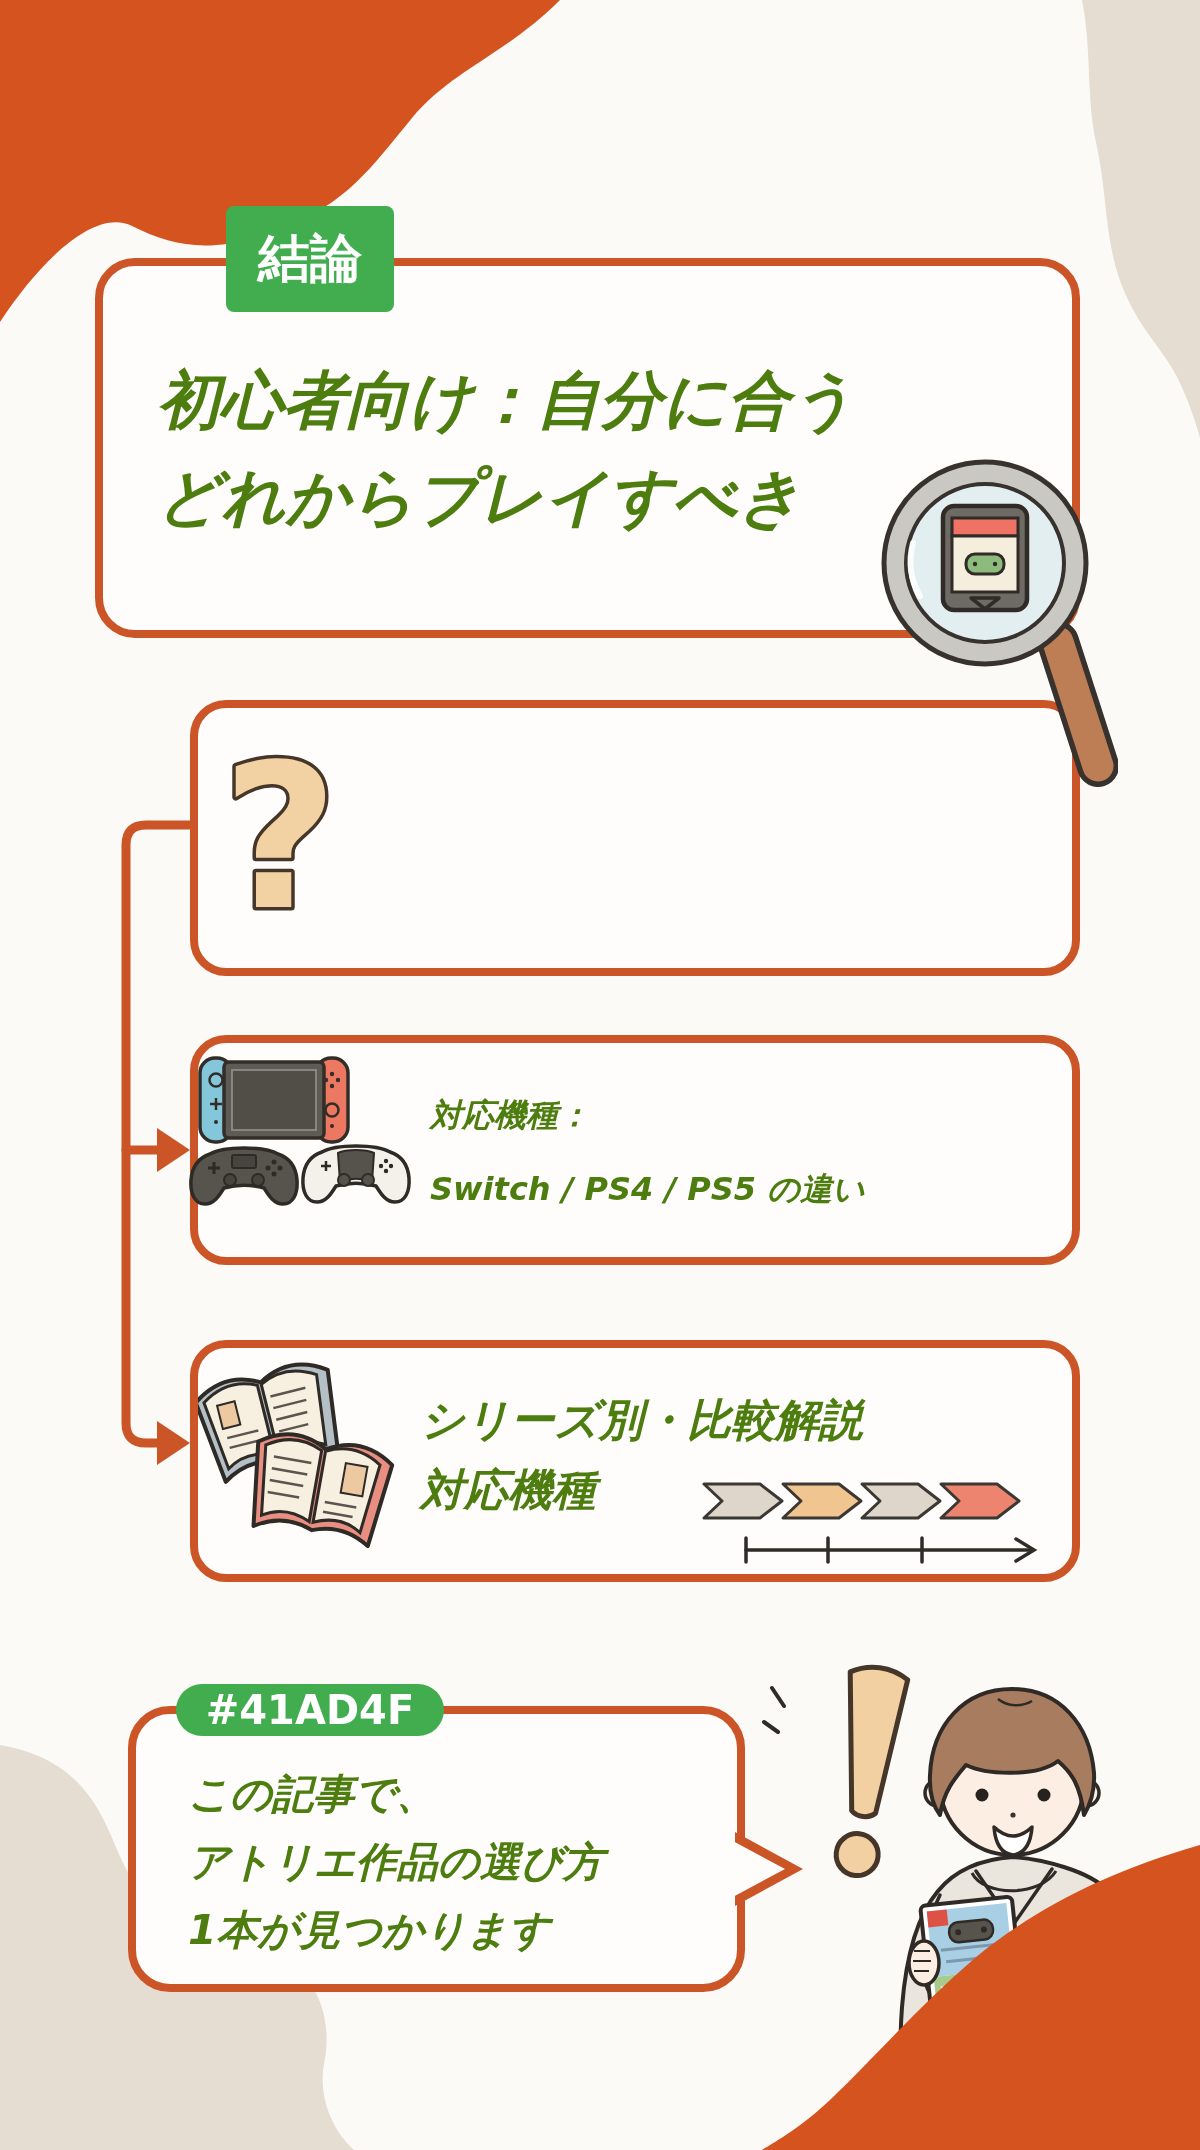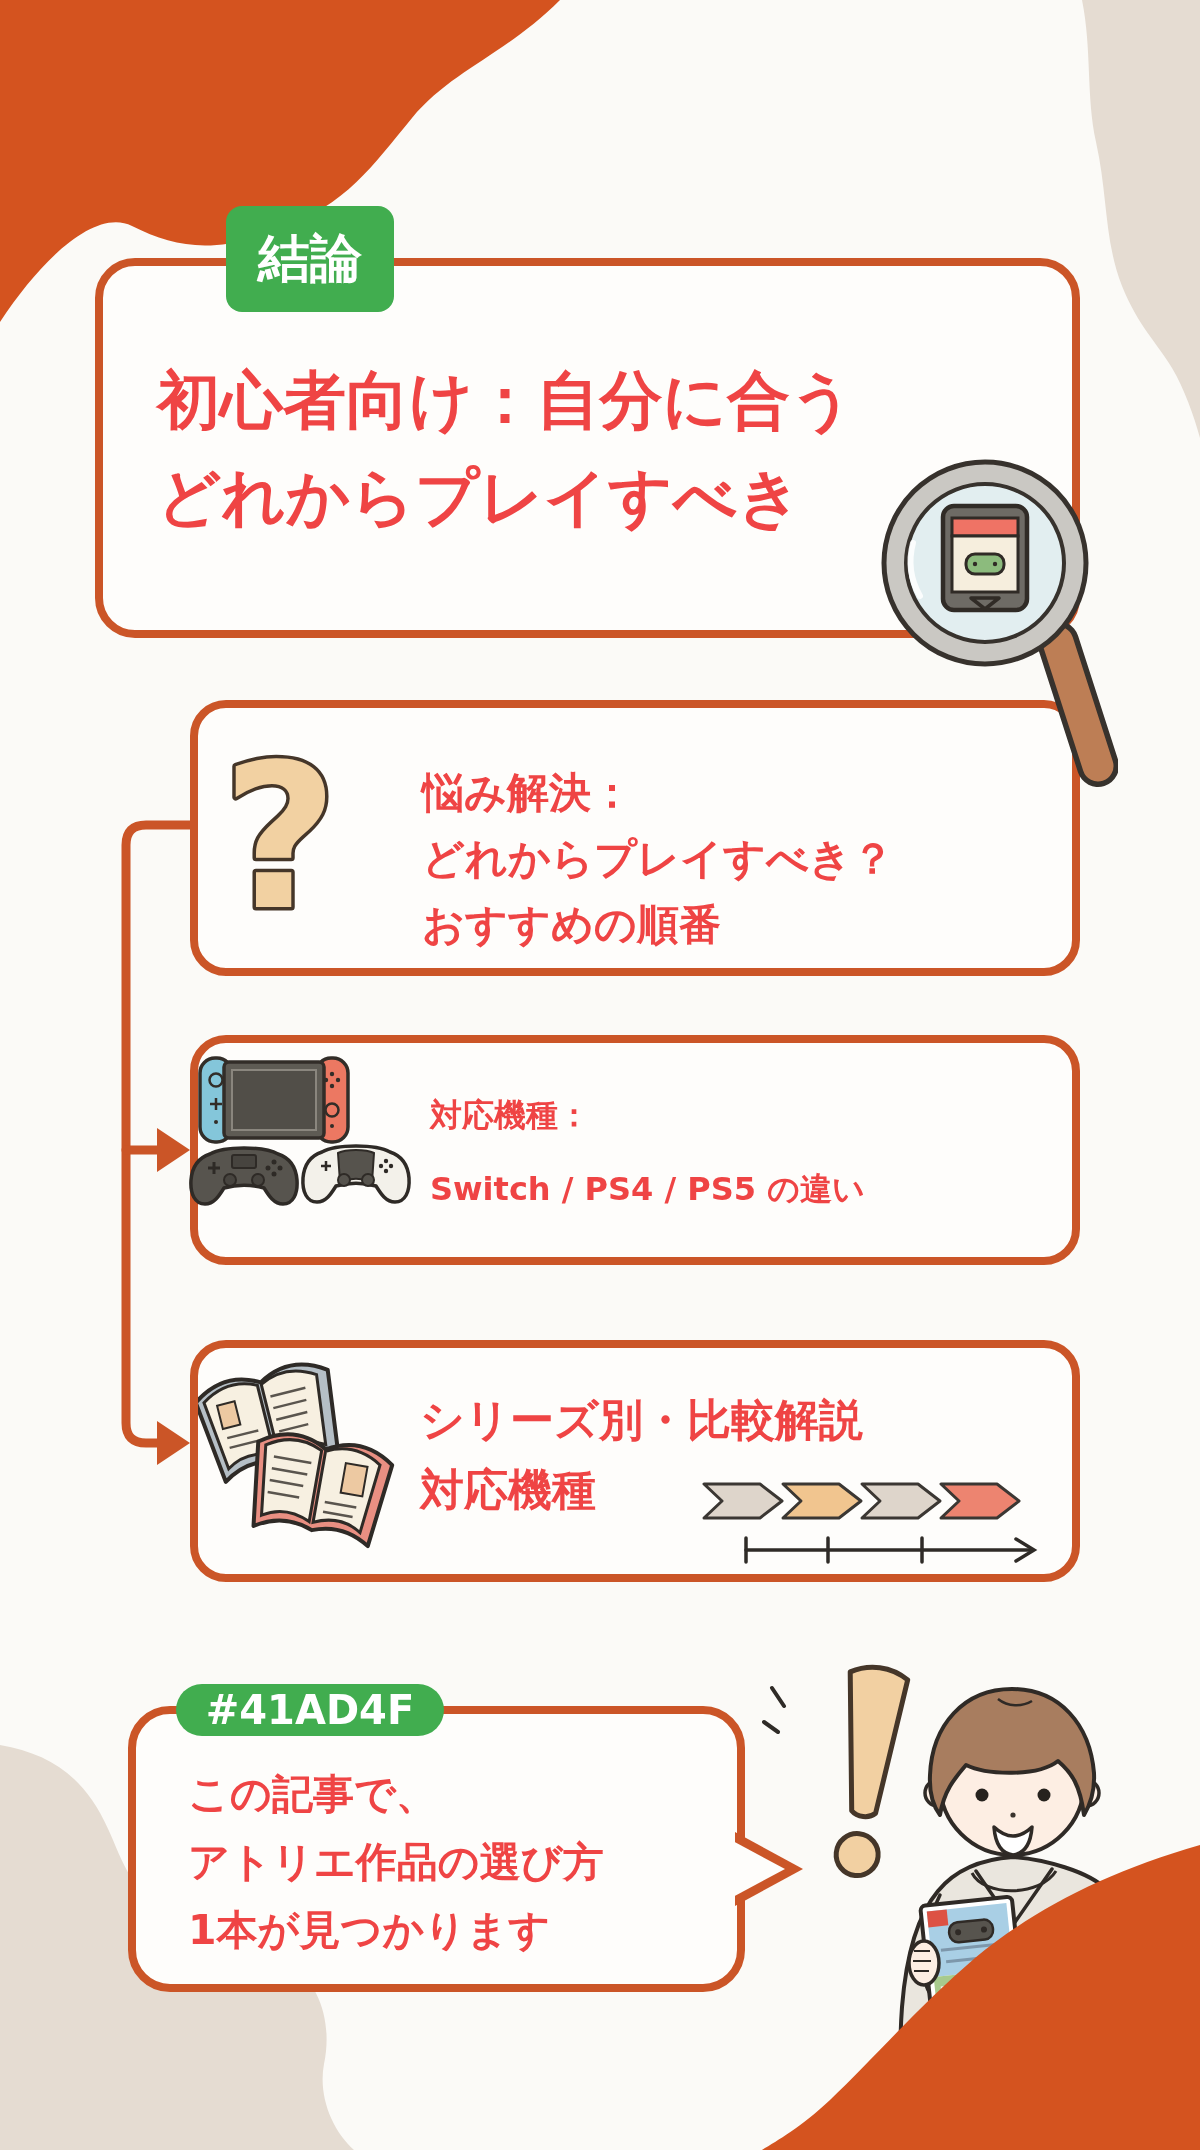--- a/index.html
+++ b/index.html
@@ -11,23 +11,23 @@
   .layer{position:absolute;left:0;top:0;pointer-events:none;}
   .pbox{
     position:absolute; box-sizing:border-box;
     background:#fefdfb; border:8px solid #cb5527; border-radius:40px;
     z-index:2;
   }
   .badge{
     position:absolute; z-index:4;
     background:#41AD4F; color:#ffffff; font-weight:bold;
     display:flex; align-items:center; justify-content:center;
-    border-radius:16px;
-  }
-  .txt{position:absolute; z-index:3; font-weight:bold; color:#ef4444; white-space:nowrap;}
+    border-radius:8px;
+  }
+  .txt{position:absolute; z-index:3; font-weight:bold; color:#4d7c0f; white-space:nowrap;font-style:italic;}
   .txt div{display:block;}
   .ill{position:absolute; z-index:5;}
   .ptr-outer{
     position:absolute; right:-66px; top:118px; width:0; height:0; z-index:3;
     border-top:37px solid transparent; border-bottom:37px solid transparent;
     border-left:68px solid #cb5527;
   }
   .ptr-inner{
     position:absolute; right:-48px; top:126px; width:0; height:0; z-index:4;
     border-top:29px solid transparent; border-bottom:29px solid transparent;
@@ -76,25 +76,20 @@
     <rect x="98" y="106" width="38" height="20" rx="9" fill="#8cbb7d" stroke="#302b26" stroke-width="3"></rect>
     <circle cx="107" cy="116" r="2.2" fill="#302b26"></circle>
     <circle cx="127" cy="116" r="2.2" fill="#302b26"></circle>
     <path d="M103 150 L117 161 L131 150 Z" fill="#6e6b65" stroke="#302b26" stroke-width="3.5" stroke-linejoin="round"></path>
   </svg>
 
   <div class="pbox" style="left:190px;top:700px;width:890px;height:276px;border-radius:36px;"></div>
   <svg class="ill" style="left:205px;top:735px;" width="150" height="215" viewBox="0 0 150 215">
     <text x="75" y="172" text-anchor="middle" font-size="200" font-weight="bold" font-family="DejaVu Sans, Liberation Sans, sans-serif" fill="#f2d1a2" stroke="#453629" stroke-width="7" paint-order="stroke" stroke-linejoin="round">?</text>
   </svg>
-  <div class="txt" style="left:422px;top:760px;font-size:42px;line-height:66px;">
-    <div>悩み解決：</div>
-    <div>どれからプレイすべき？</div>
-    <div>おすすめの順番</div>
-  </div>
 
   <div class="pbox" style="left:190px;top:1035px;width:890px;height:230px;border-radius:36px;"></div>
   <svg class="ill" style="left:198px;top:1054px;" width="152" height="92" viewBox="0 0 152 92">
     <rect x="2" y="4" width="32" height="84" rx="15" fill="#84c6da" stroke="#322d28" stroke-width="3.5"></rect>
     <rect x="118" y="4" width="32" height="84" rx="15" fill="#ec7862" stroke="#322d28" stroke-width="3.5"></rect>
     <rect x="26" y="8" width="100" height="76" rx="5" fill="#5e5b54" stroke="#322d28" stroke-width="3.5"></rect>
     <rect x="34" y="16" width="84" height="60" fill="#514e48" stroke="#8a867e" stroke-width="2"></rect>
     <circle cx="18" cy="26" r="6.5" fill="#84c6da" stroke="#322d28" stroke-width="2.5"></circle>
     <path d="M18 44 V56 M12 50 H24" stroke="#322d28" stroke-width="2.5"></path>
     <circle cx="18" cy="68" r="2" fill="#322d28"></circle>

